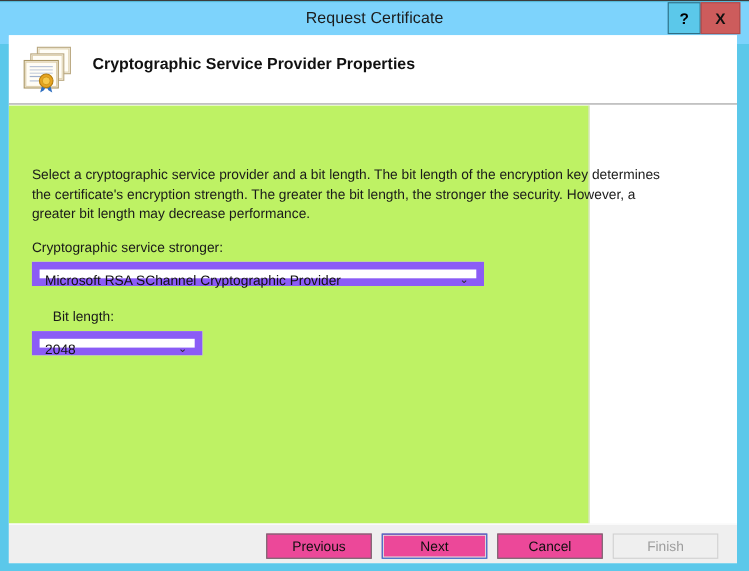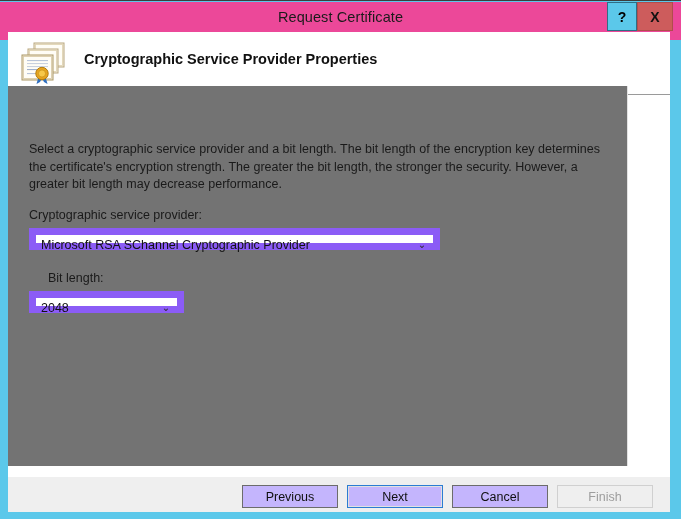--- a/index.html
+++ b/index.html
@@ -24,21 +24,21 @@
     box-sizing: border-box;
     border-top: 1px solid #3c3c3c;
   }
 
   
   #titlebar {
     position: absolute;
     left: 0; top: 1px;
     width: 681px;
     height: 38px;
-    background: #ec4899;
+    background: #7dd3fc;
   }
   #title-text {
     position: absolute;
     left: 0; top: 0;
     width: 681px;
     height: 30px;
     line-height: 30px;
     text-align: center;
     font-size: 14.5px;
     color: #1b1b1b;
@@ -113,24 +113,24 @@
     font-size: 14.5px;
     font-weight: bold;
     color: #111111;
     font-family: "Liberation Sans", sans-serif;
   }
 
   
   #body-area {
     position: absolute;
     left: 0;
-    top: 54px;
-    width: 620px;
+    top: 64px;
+    width: 528px;
     height: 380px;
-    background: #737373;
+    background: #bef264;
     box-sizing: border-box;
     border-right: 1px solid #e2e2e2;
   }
   #description {
     position: absolute;
     left: 21px;
     top: 55px;
     width: 575px;
     font-size: 12.5px;
     line-height: 17.5px;
@@ -203,21 +203,21 @@
     position: absolute;
     right: 17px;
     top: 8px;
     display: flex;
     gap: 9px;
   }
   .btn {
     width: 96px;
     height: 23px;
     box-sizing: border-box;
-    background: #c4b5fd;
+    background: #ec4899;
     border: 1px solid #6c6c6c;
     font-size: 12.5px;
     color: #101010;
     display: flex;
     align-items: center;
     justify-content: center;
     cursor: default;
     font-family: "Liberation Sans", sans-serif;
   }
   .btn.focused {
@@ -277,21 +277,21 @@
           <circle cx="26" cy="35.5" r="3.6" fill="#f7c849" stroke="#c98f12" stroke-width="0.7"></circle>
         </svg>
       </div>
       <div id="header-title">Cryptographic Service Provider Properties</div>
     </div>
 
     <div id="body-area">
 
       <div id="description">Select a cryptographic service provider and a bit length. The bit length of the encryption key determines the certificate's encryption strength. The greater the bit length, the stronger the security. However, a greater bit length may decrease performance.</div>
 
-      <div class="field-label" id="csp-label">Cryptographic service provider:</div>
+      <div class="field-label" id="csp-label">Cryptographic service stronger:</div>
       <div class="combo" id="csp-combo">
         <span class="combo-text">Microsoft RSA SChannel Cryptographic Provider</span>
         <span class="combo-arrow">⌄</span>
       </div>
 
       <div class="field-label" id="bitlen-label">Bit length:</div>
       <div class="combo" id="bitlen-combo">
         <span class="combo-text">2048</span>
         <span class="combo-arrow">⌄</span>
       </div>

